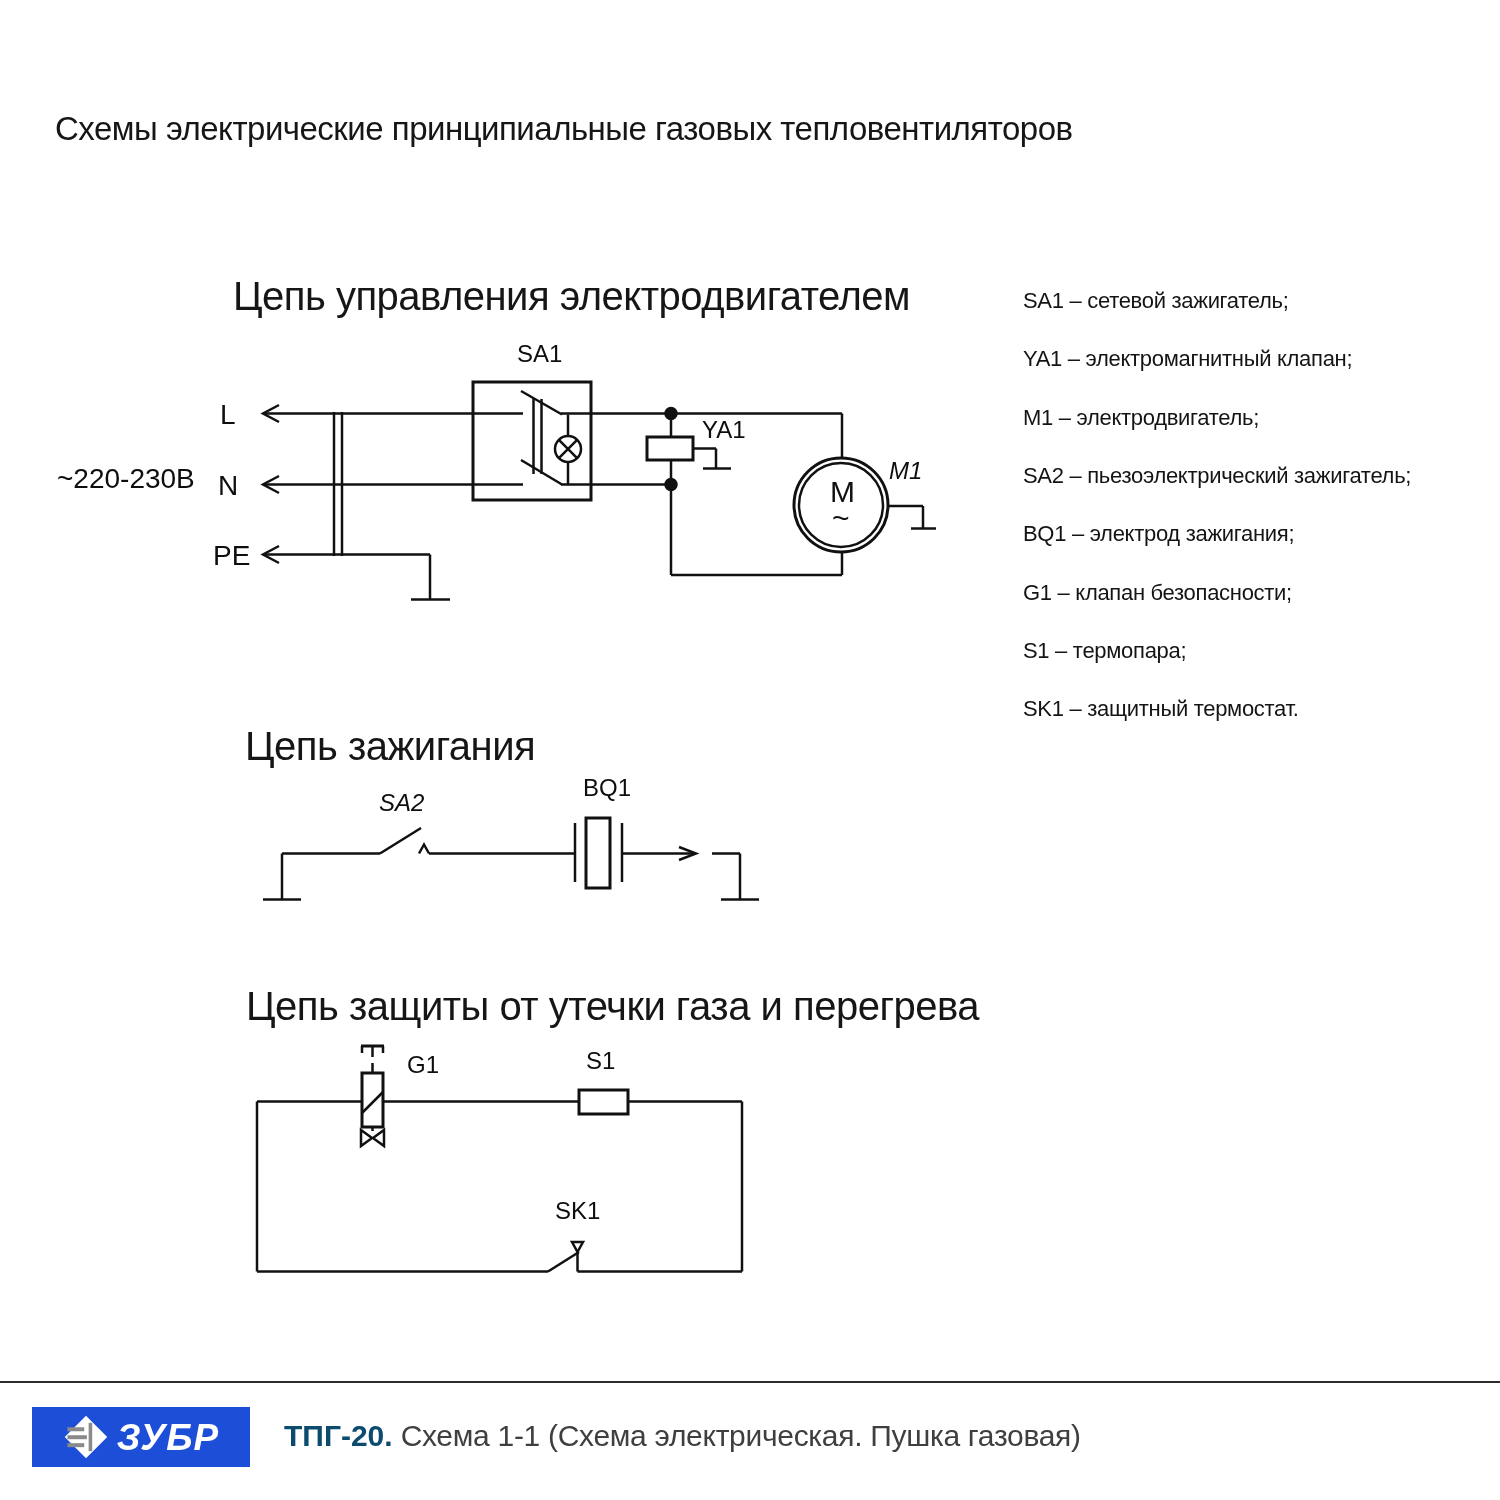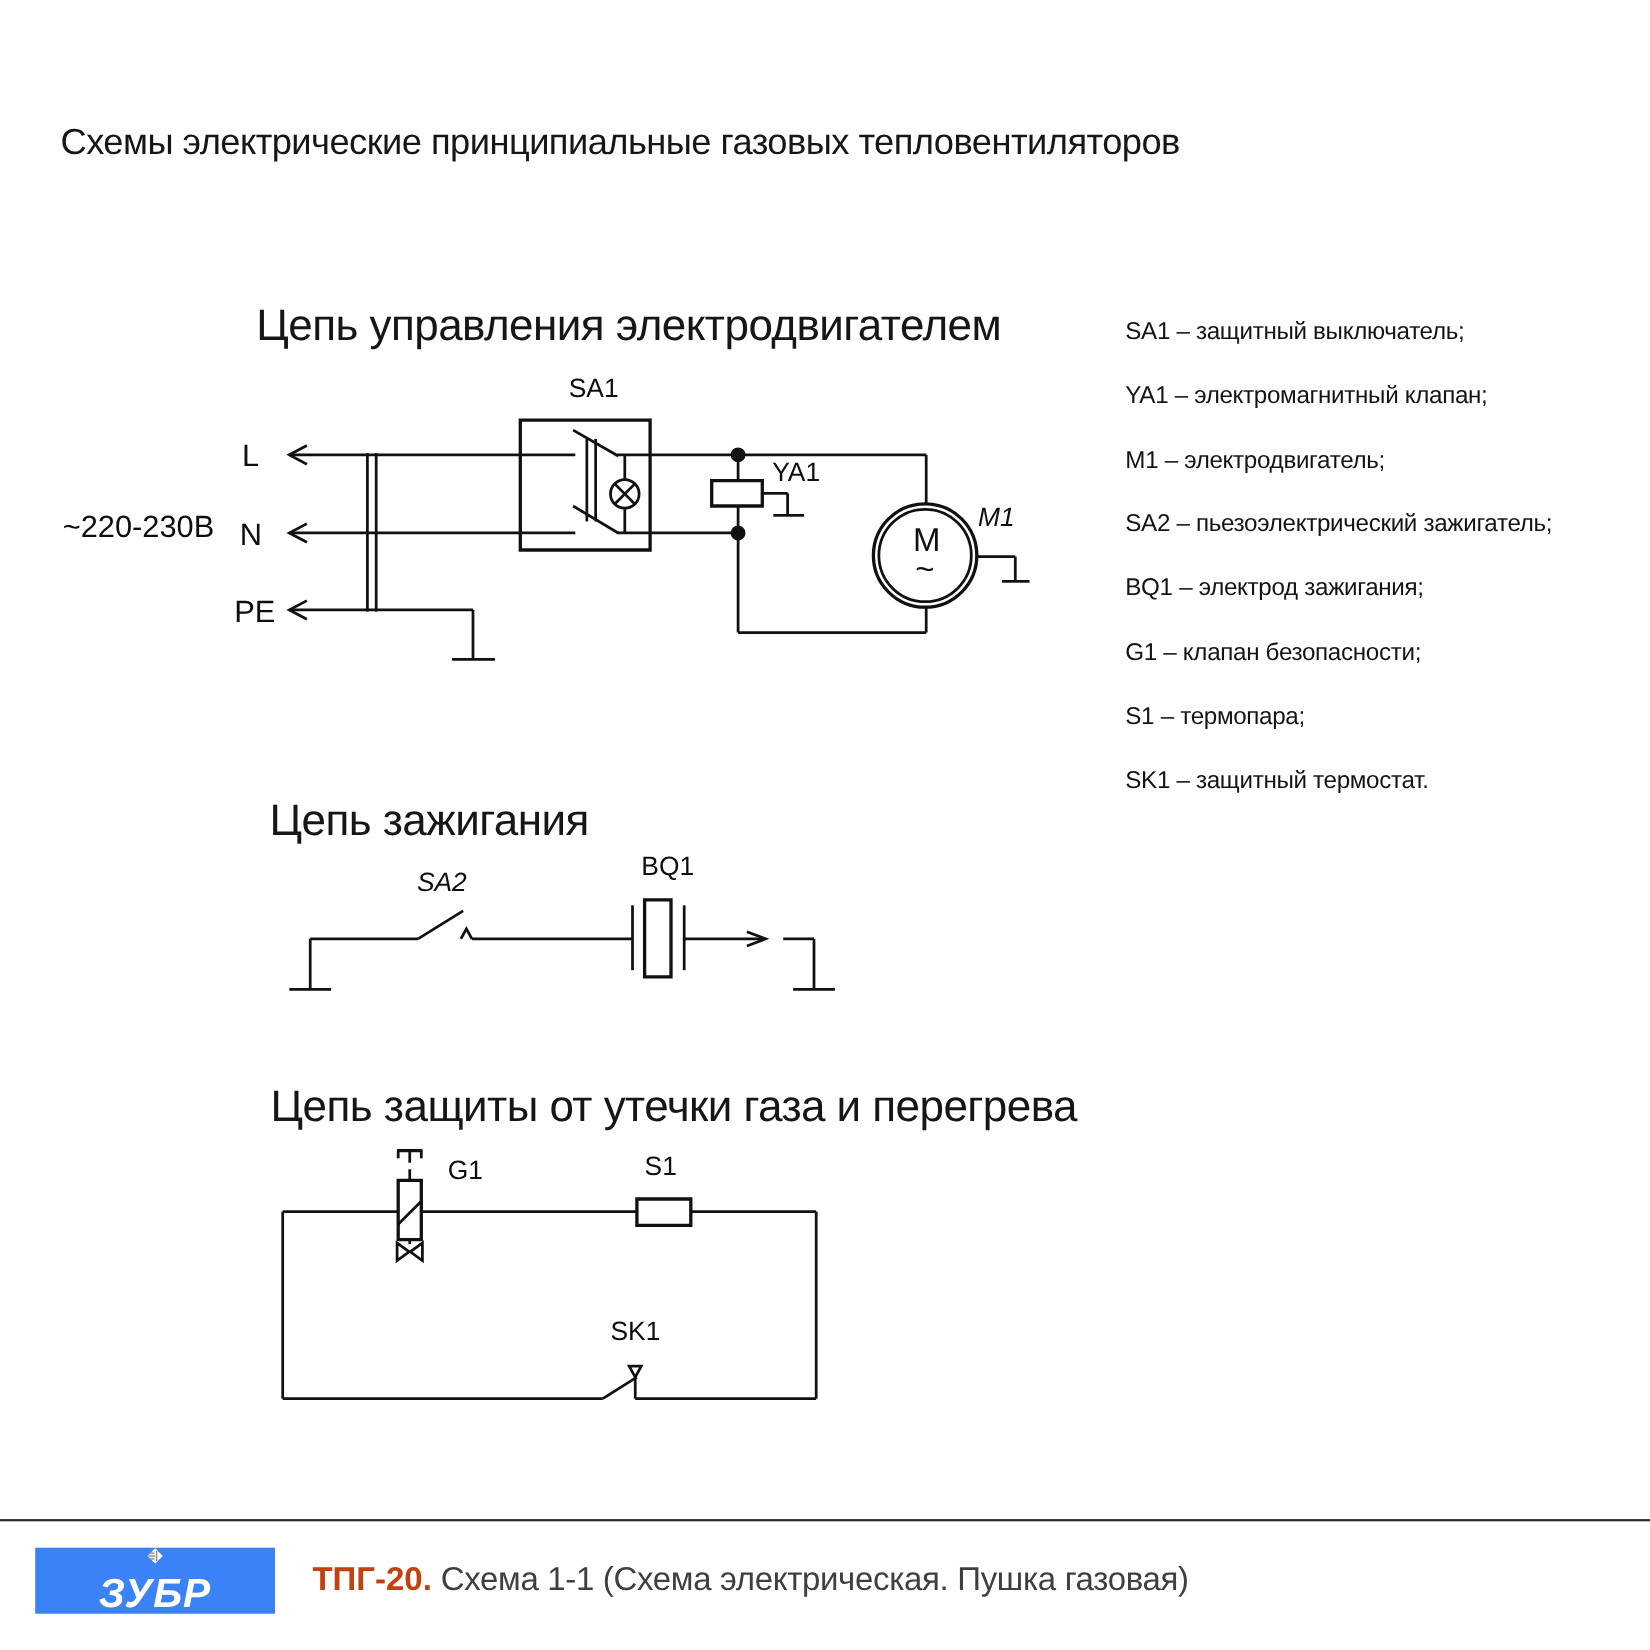--- a/index.html
+++ b/index.html
@@ -5,24 +5,24 @@
   html,body{margin:0;padding:0;background:#fff;}
   body{width:1500px;height:1500px;position:relative;font-family:"Liberation Sans",sans-serif;color:#111;overflow:hidden;}
   .abs{position:absolute;white-space:nowrap;}
   .title{font-size:40px;letter-spacing:-0.5px;color:#161616;}
   .main-title{font-size:33px;letter-spacing:-0.5px;color:#161616;}
   .lbl{font-size:24px;color:#0e0e0e;}
   .term{font-size:28px;color:#0e0e0e;}
   .legend-item{font-size:22px;letter-spacing:-0.3px;color:#141414;position:absolute;left:1023px;white-space:nowrap;}
   #schematic{position:absolute;left:0;top:0;}
   .footer-rule{position:absolute;left:0;top:1381px;width:1500px;height:2px;background:#2d2d2d;}
-  .logo{position:absolute;left:32px;top:1407px;width:218px;height:60px;background:#3b82f6;display:flex;align-items:center;justify-content:center;gap:8px;flex-direction:column;}
+  .logo{position:absolute;left:32px;top:1407px;width:218px;height:60px;background:#1d4ed8;display:flex;align-items:center;justify-content:center;gap:8px;}
   .logo-text{color:#fff;font-weight:bold;font-style:italic;font-size:37px;letter-spacing:1px;line-height:1;}
   .caption{position:absolute;left:284px;top:1419px;font-size:30px;color:#3f3f3f;letter-spacing:-0.3px;white-space:nowrap;}
-  .caption b{color:#c2410c;letter-spacing:0;}
+  .caption b{color:#0c4a6e;letter-spacing:0;}
   svg line,svg polyline,svg rect,svg circle,svg path,svg polygon{vector-effect:non-scaling-stroke;}
 </style>
 </head>
 <body>
 
 <svg id="schematic" width="1500" height="1500" viewBox="0 0 1500 1500" fill="none" stroke="#111" stroke-width="2.5">
 
   <g>
     <polyline points="279,405 263,413.5 279,422"></polyline>
     <line x1="263" y1="413.5" x2="523" y2="413.5"></line>
@@ -166,21 +166,21 @@
 <div class="abs title" style="left:245px;top:724px;">Цепь зажигания</div>
 <div class="abs lbl" style="left:379px;top:789px;font-style:italic;">SA2</div>
 <div class="abs lbl" style="left:583px;top:774px;">BQ1</div>
 
 <div class="abs title" style="left:246px;top:984px;">Цепь защиты от утечки газа и перегрева</div>
 <div class="abs lbl" style="left:407px;top:1051px;">G1</div>
 <div class="abs lbl" style="left:586px;top:1047px;">S1</div>
 <div class="abs lbl" style="left:555px;top:1197px;">SK1</div>
 
 <div>
-  <div class="legend-item" style="top:288px;">SA1 – защитный выключатель;</div>
+  <div class="legend-item" style="top:288px;">SA1 – сетевой зажигатель;</div>
   <div class="legend-item" style="top:346px;">YA1 – электромагнитный клапан;</div>
   <div class="legend-item" style="top:405px;">M1 – электродвигатель;</div>
   <div class="legend-item" style="top:463px;">SA2 – пьезоэлектрический зажигатель;</div>
   <div class="legend-item" style="top:521px;">BQ1 – электрод зажигания;</div>
   <div class="legend-item" style="top:580px;">G1 – клапан безопасности;</div>
   <div class="legend-item" style="top:638px;">S1 – термопара;</div>
   <div class="legend-item" style="top:696px;">SK1 – защитный термостат.</div>
 </div>
 
 <div class="footer-rule"></div>

